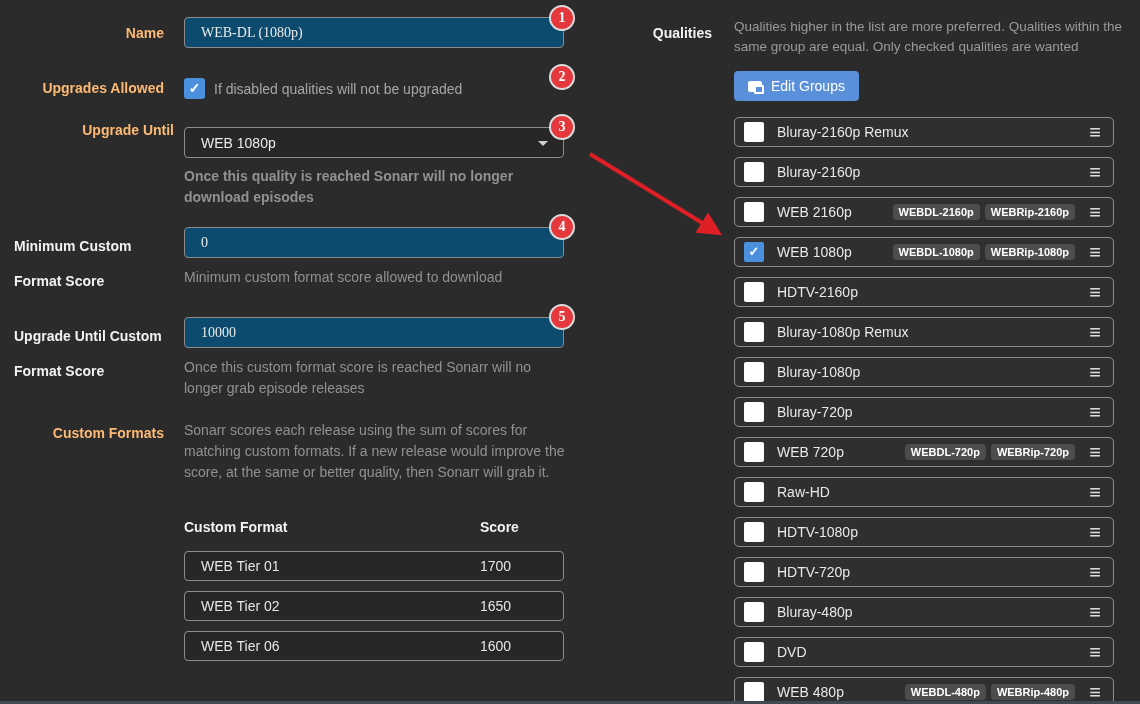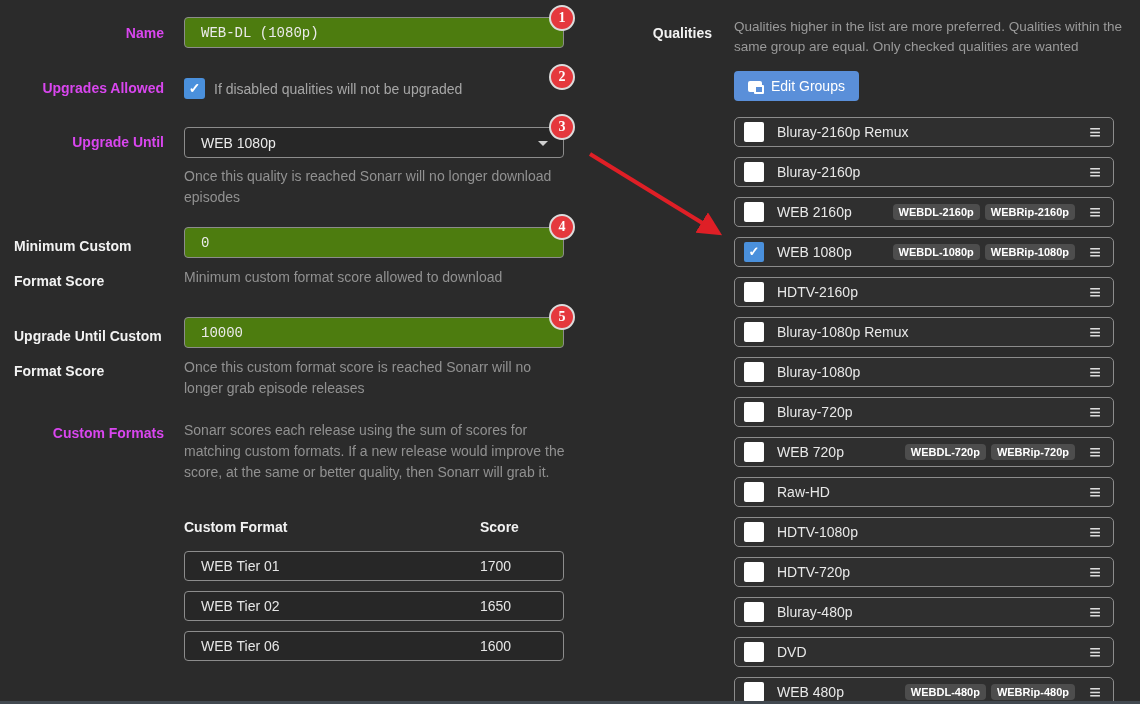--- a/index.html
+++ b/index.html
@@ -1,52 +1,52 @@
 <!DOCTYPE html>
 <html><head>
 <meta charset="utf-8">
 <style>
   html,body { margin:0; padding:0; }
   body { width:1140px; height:704px; overflow:hidden; background:#2b2b2b;
          font-family:"Liberation Sans", sans-serif; }
   #screen { position:relative; width:1140px; height:704px; background:#2b2b2b; overflow:hidden; }
 
   
-  .lbl { position:absolute; left:0; width:164px; text-align:right; color:#d946ef;
+  .lbl { position:absolute; left:0; width:164px; text-align:right; color:#fdba74;
          font-size:14px; font-weight:700; }
   #lbl-name { top:25px; }
   #lbl-upgrades { top:80px; }
-  #lbl-upgrade-until { top:134px; }
+  #lbl-upgrade-until { top:122px;margin-left:10px; }
   .lbl-wrap { position:absolute; left:14px; width:170px; text-align:left; color:#f2f2f2;
               font-size:14px; font-weight:700; line-height:35px; }
   #lbl-min { top:229px; }
   #lbl-upgcf { top:319px; }
   #lbl-cf { top:425px; }
 
   
   .tinput { position:absolute; left:184px; width:380px; height:31px; box-sizing:border-box;
-            background:#4d7c0f; border:1px solid #8c8c8c; border-radius:4px; color:#ebebeb;
-            font-size:14px; padding:0 16px; font-family:Liberation Mono, monospace; outline:none; }
+            background:#0c4a6e; border:1px solid #8c8c8c; border-radius:4px; color:#ebebeb;
+            font-size:14px; padding:0 16px; font-family:Liberation Serif, serif; outline:none; }
   #name-input { top:17px; }
   #min-input { top:227px; }
   #upgcf-input { top:317px; }
   .tselect { position:absolute; left:184px; width:380px; height:31px; box-sizing:border-box;
              background:#272727; border:1px solid #8c8c8c; border-radius:4px; color:#ebebeb;
              font-size:14px; display:flex; align-items:center; padding:0 16px; top:127px; cursor:pointer; }
   .caret { position:absolute; right:15px; top:13px; width:0; height:0;
            border-left:5px solid transparent; border-right:5px solid transparent;
            border-top:5px solid #cfcfcf; }
 
   .cbox { position:absolute; left:184px; top:78px; width:21px; height:21px; border-radius:3px;
           background:#4a90dc; color:#fff; font-size:14px; font-weight:700; text-align:center;
           line-height:21px; cursor:pointer; }
   #cbox-help { position:absolute; left:214px; top:81px; color:#a6a6a6; font-size:14px; }
 
   .help { position:absolute; left:184px; width:380px; color:#919191; font-size:14px; line-height:21px; }
-  #help-upgrade-until { top:166px; }
+  #help-upgrade-until { top:166px;font-weight:bold; }
   #help-min { top:267px; }
   #help-upgcf { top:357px; }
   #cf-desc { top:420px; width:386px; }
 
   
   .cf-head { position:absolute; color:#f2f2f2; font-size:14px; font-weight:700; top:519px; }
   #cf-head-name { left:184px; }
   #cf-head-score { left:480px; }
   #cf-list { position:absolute; left:184px; top:551px; width:380px; }
   .cf-row { position:relative; height:30px; box-sizing:border-box; margin-bottom:10px;

